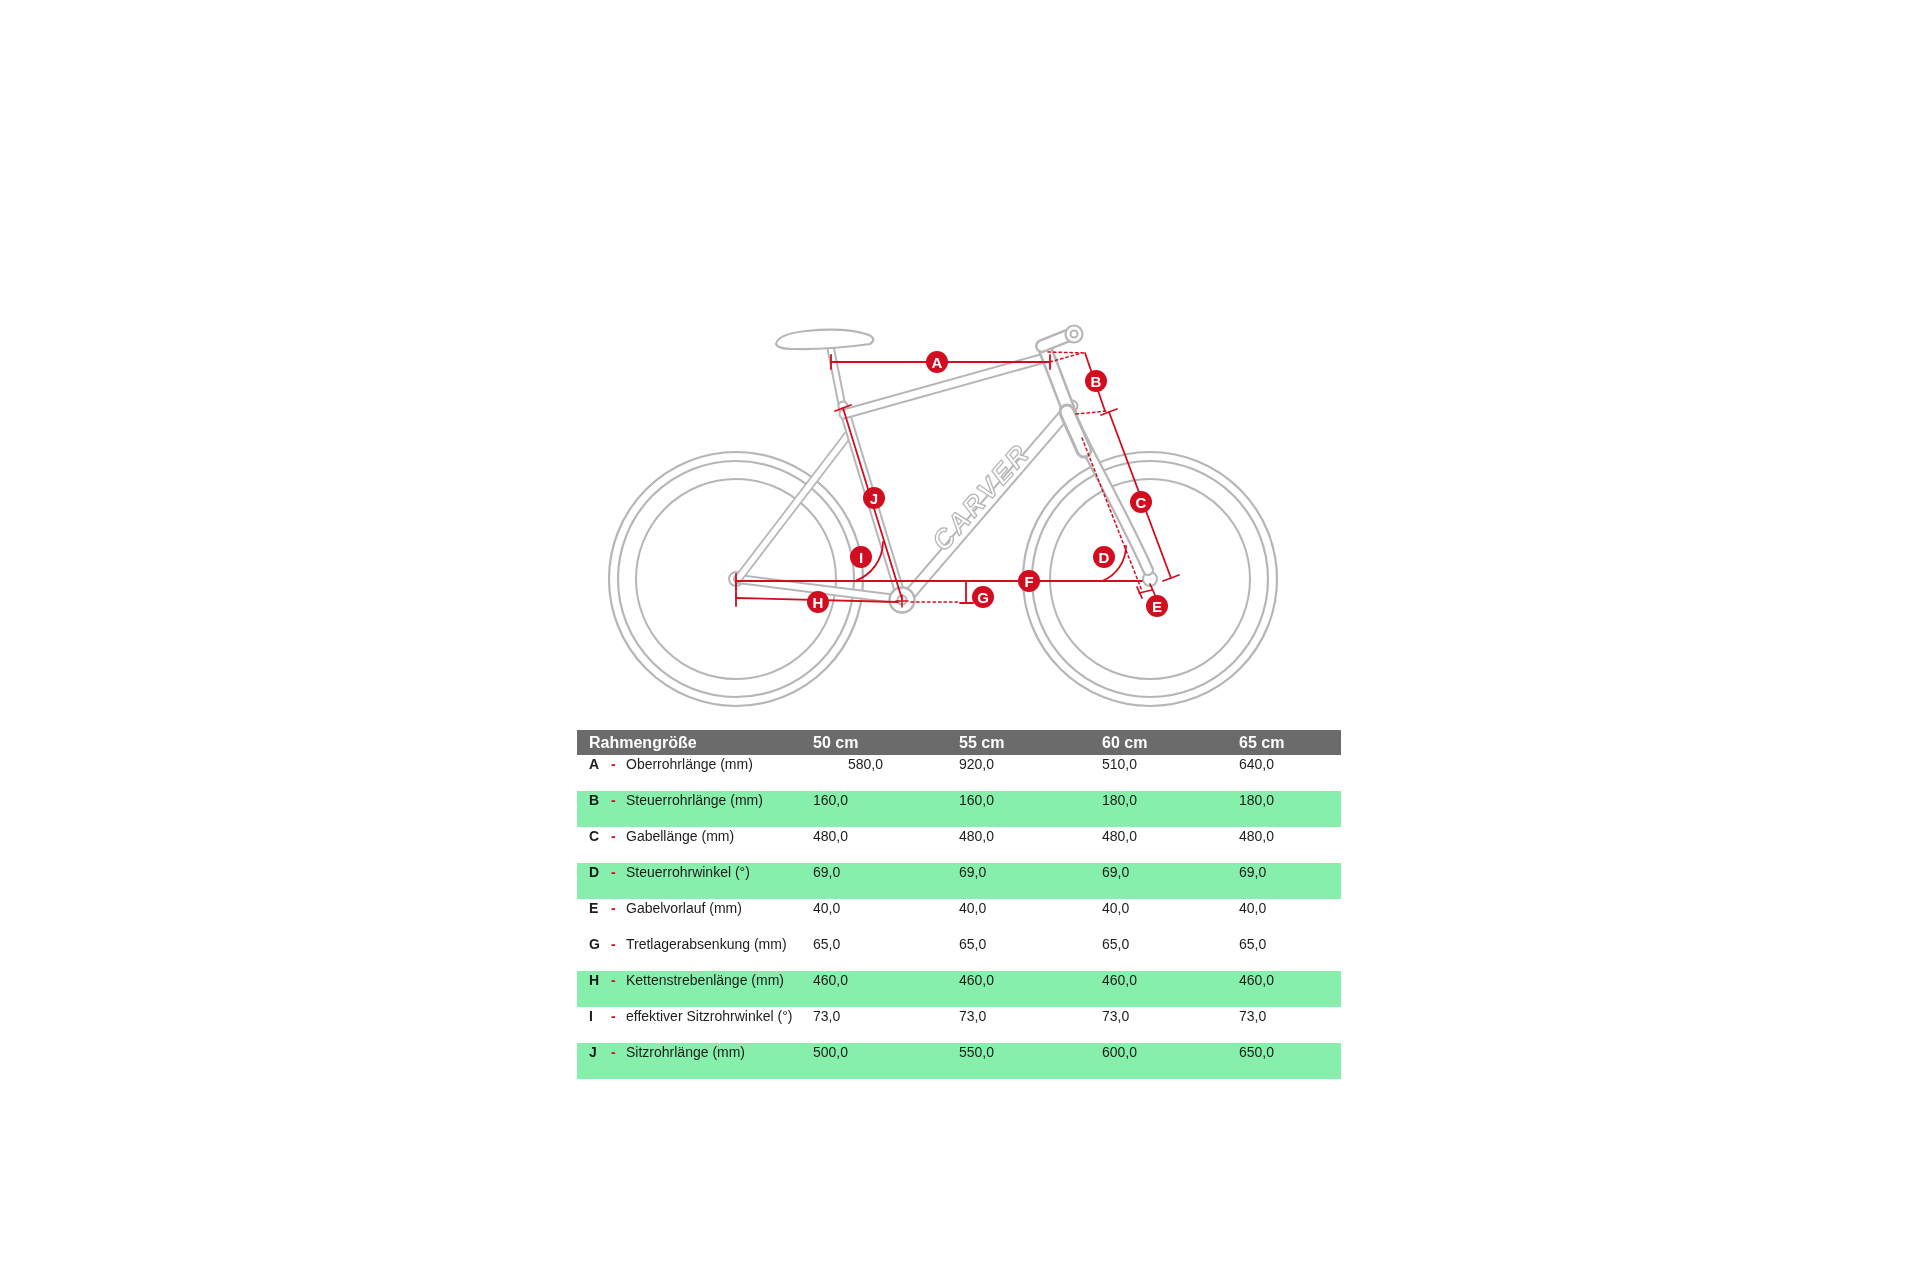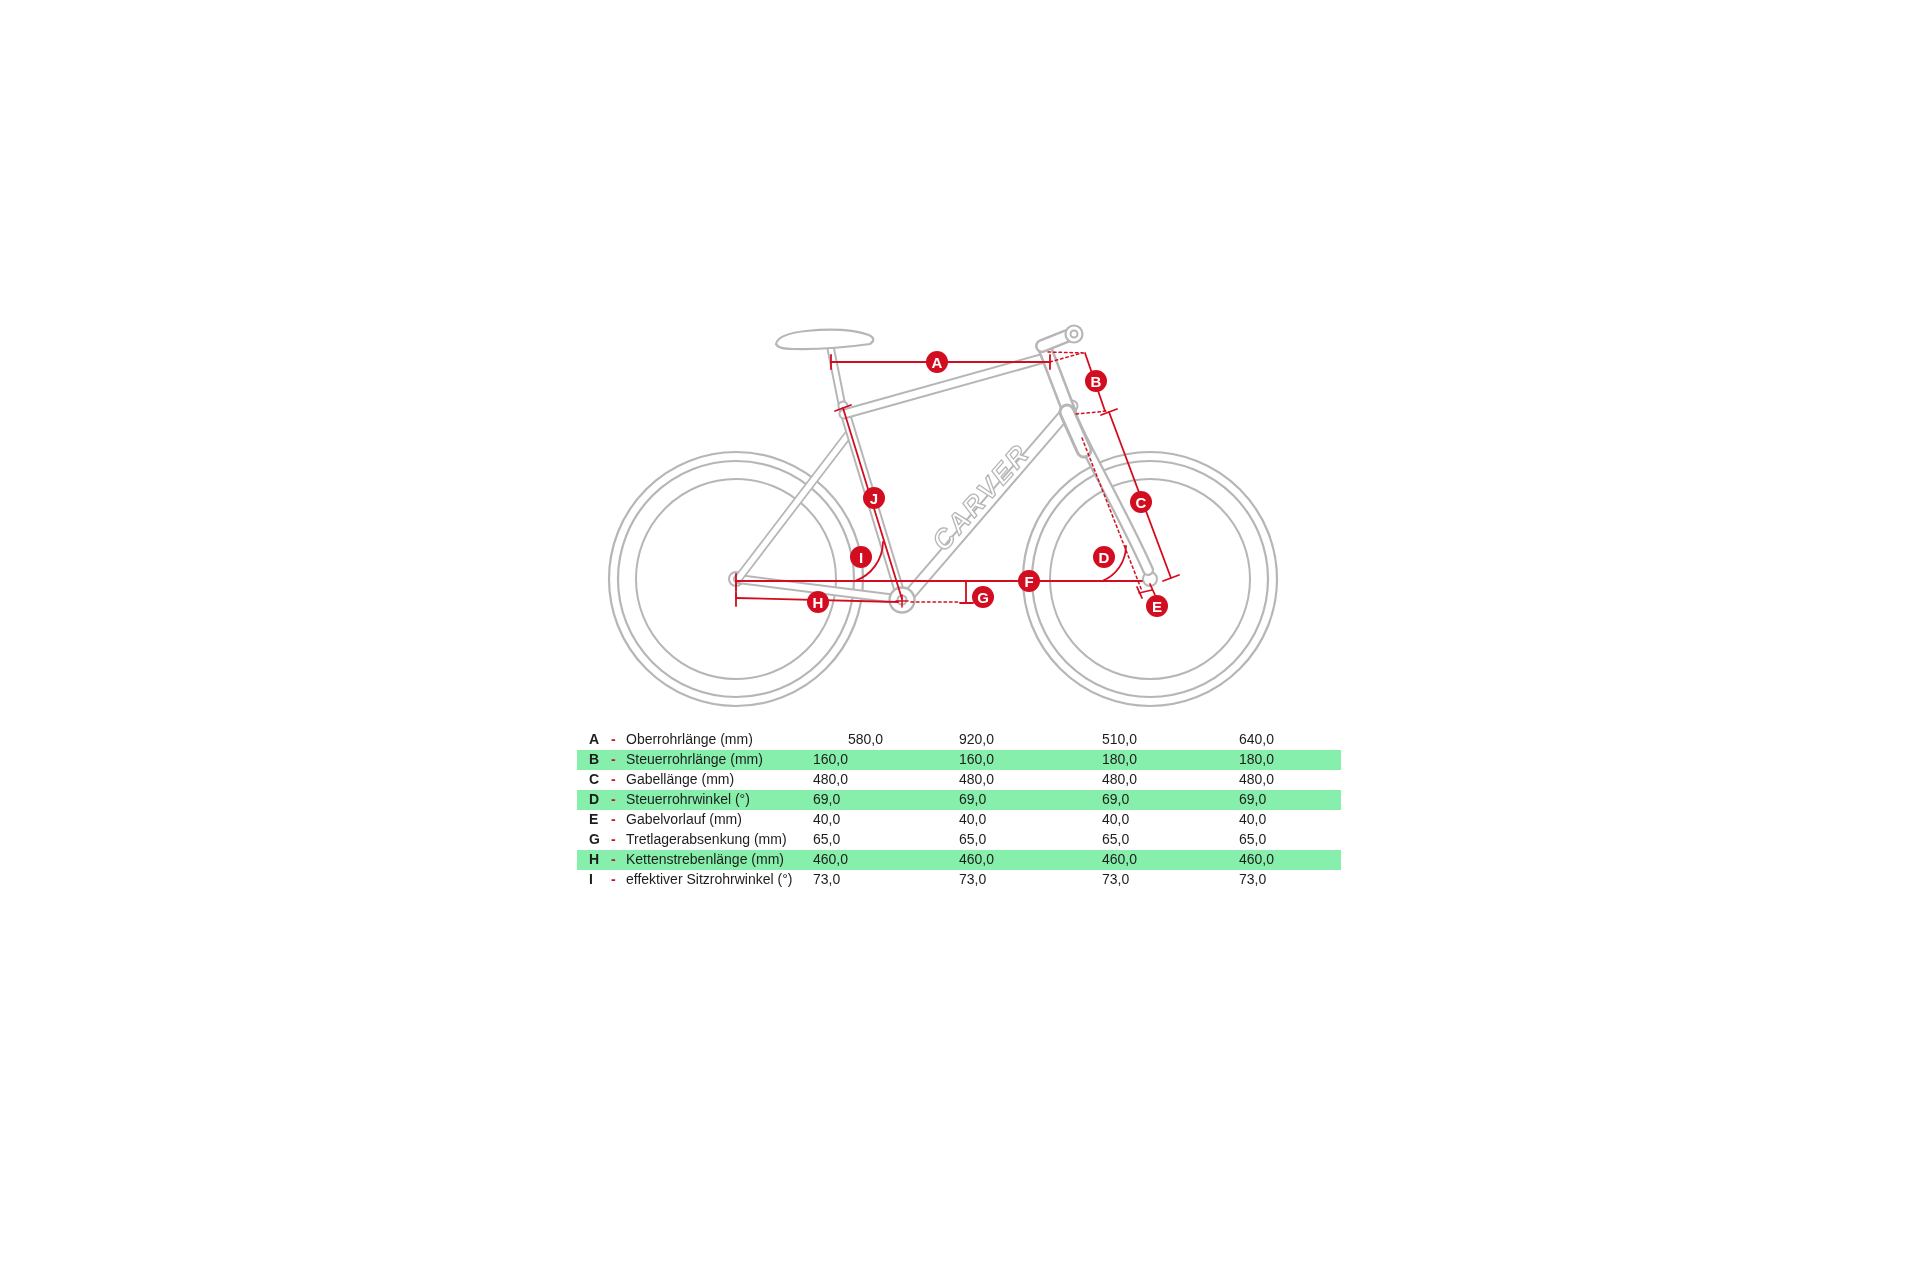--- a/index.html
+++ b/index.html
@@ -7,21 +7,21 @@
         font-family:"Liberation Sans","DejaVu Sans",sans-serif;color:#1d1d1b;}
 
   
   .diagram{position:absolute;left:580px;top:300px;width:770px;height:420px;}
   .diagram svg{display:block;width:770px;height:420px;}
 
   
   .geo-table{position:absolute;left:577px;top:730px;width:764px;}
   .thead{position:relative;height:25px;background:#6b6b6b;color:#ffffff;
          font-weight:bold;font-size:16px;line-height:25px;}
-  .trow{position:relative;height:20px;line-height:19.9px;font-size:14px;background:#ffffff;}
+  .trow{position:relative;height:36px;line-height:19.9px;font-size:14px;background:#ffffff;}
   .trow.alt{background:#86efac;}
   .hcell,.vcell,.lcell{position:absolute;top:0;white-space:nowrap;}
   .lcell{left:12px;}
   .vcell{font-weight:normal;}
   .rletter{display:inline-block;width:22px;font-weight:bold;}
   .rdash{display:inline-block;width:15px;color:#d30d20;font-weight:bold;font-style:normal;}
 </style>
 </head>
 <body>
 
@@ -195,20 +195,27 @@
           <g transform="translate(294 198)">
               <circle r="11" fill="#d30d20"></circle>
               <text y="5.5" text-anchor="middle" fill="#ffffff">J</text>
             </g>
         </g>
       </g>
     </svg>
   </div>
 
   <div class="geo-table">
+    <div class="thead">
+      <span class="hcell" style="left:12px">Rahmengröße</span>
+      <span class="hcell" style="left:236px">50 cm</span>
+      <span class="hcell" style="left:382px">55 cm</span>
+      <span class="hcell" style="left:525px">60 cm</span>
+      <span class="hcell" style="left:662px">65 cm</span>
+    </div>
     <div id="table-body">
         <div class="trow">
           <span class="lcell"><span class="rletter">A</span><span class="rdash">-</span><span>Oberrohrlänge (mm)</span></span>
           <span class="vcell" style="left: 236px; margin-left: 35px;">580,0</span>
           <span class="vcell" style="left: 382px;">920,0</span>
           <span class="vcell" style="left: 525px;">510,0</span>
           <span class="vcell" style="left: 662px;">640,0</span>
         </div>
         <div class="trow alt">
           <span class="lcell"><span class="rletter">B</span><span class="rdash">-</span><span>Steuerrohrlänge (mm)</span></span>
@@ -252,16 +259,23 @@
           <span class="vcell" style="left: 525px;">460,0</span>
           <span class="vcell" style="left: 662px;">460,0</span>
         </div>
         <div class="trow">
           <span class="lcell"><span class="rletter">I</span><span class="rdash">-</span><span>effektiver Sitzrohrwinkel (°)</span></span>
           <span class="vcell" style="left: 236px;">73,0</span>
           <span class="vcell" style="left: 382px;">73,0</span>
           <span class="vcell" style="left: 525px;">73,0</span>
           <span class="vcell" style="left: 662px;">73,0</span>
         </div>
+        <div class="trow alt">
+          <span class="lcell"><span class="rletter">J</span><span class="rdash">-</span><span>Sitzrohrlänge (mm)</span></span>
+          <span class="vcell" style="left: 236px;">500,0</span>
+          <span class="vcell" style="left: 382px;">550,0</span>
+          <span class="vcell" style="left: 525px;">600,0</span>
+          <span class="vcell" style="left: 662px;">650,0</span>
+        </div>
       </div>
   </div>
 
 </div>
 
 </body></html>

